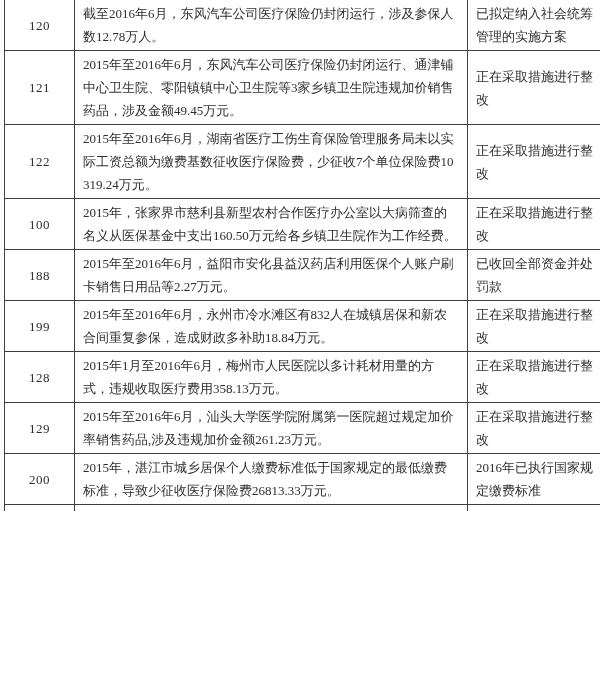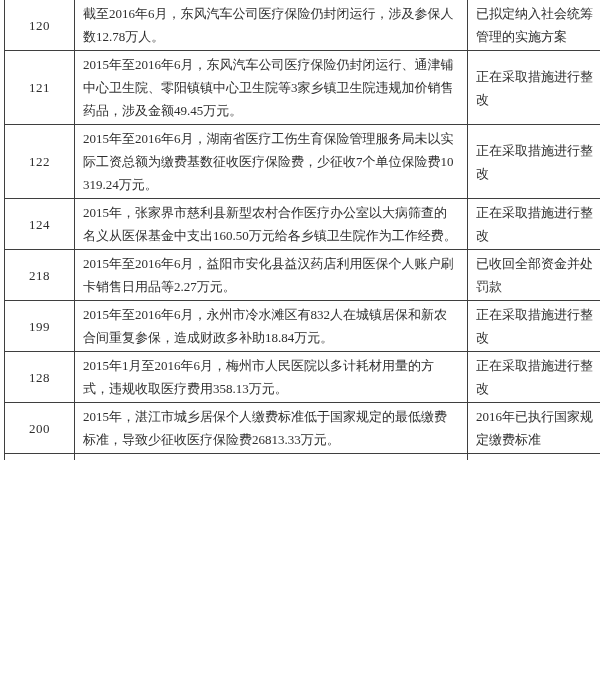--- a/index.html
+++ b/index.html
@@ -78,37 +78,42 @@
         <td class="c-num">121</td>
         <td class="c-desc">2015年至2016年6月，东风汽车公司医疗保险仍封闭运行、通津铺中心卫生院、零阳镇镇中心卫生院等3家乡镇卫生院违规加价销售药品，涉及金额49.45万元。</td>
         <td class="c-status">正在采取措施进行整改</td>
       </tr>
       <tr>
         <td class="c-num">122</td>
         <td class="c-desc">2015年至2016年6月，湖南省医疗工伤生育保险管理服务局未以实际工资总额为缴费基数征收医疗保险费，少征收7个单位保险费10319.24万元。</td>
         <td class="c-status">正在采取措施进行整改</td>
       </tr>
       <tr>
-        <td class="c-num">124</td>
+        <td class="c-num">100</td>
         <td class="c-desc">2015年，张家界市慈利县新型农村合作医疗办公室以大病筛查的名义从医保基金中支出160.50万元给各乡镇卫生院作为工作经费。</td>
         <td class="c-status">正在采取措施进行整改</td>
       </tr>
       <tr>
-        <td class="c-num">218</td>
+        <td class="c-num">188</td>
         <td class="c-desc">2015年至2016年6月，益阳市安化县益汉药店利用医保个人账户刷卡销售日用品等2.27万元。</td>
         <td class="c-status">已收回全部资金并处罚款</td>
       </tr>
       <tr>
         <td class="c-num">199</td>
         <td class="c-desc">2015年至2016年6月，永州市冷水滩区有832人在城镇居保和新农合间重复参保，造成财政多补助18.84万元。</td>
         <td class="c-status">正在采取措施进行整改</td>
       </tr>
       <tr>
         <td class="c-num">128</td>
         <td class="c-desc">2015年1月至2016年6月，梅州市人民医院以多计耗材用量的方式，违规收取医疗费用358.13万元。</td>
+        <td class="c-status">正在采取措施进行整改</td>
+      </tr>
+      <tr>
+        <td class="c-num">129</td>
+        <td class="c-desc">2015年至2016年6月，汕头大学医学院附属第一医院超过规定加价率销售药品,涉及违规加价金额261.23万元。</td>
         <td class="c-status">正在采取措施进行整改</td>
       </tr>
       <tr>
         <td class="c-num">200</td>
         <td class="c-desc">2015年，湛江市城乡居保个人缴费标准低于国家规定的最低缴费标准，导致少征收医疗保险费26813.33万元。</td>
         <td class="c-status">2016年已执行国家规定缴费标准</td>
       </tr>
       <tr class="partial-row">
         <td class="c-num"></td>
         <td class="c-desc"></td>

